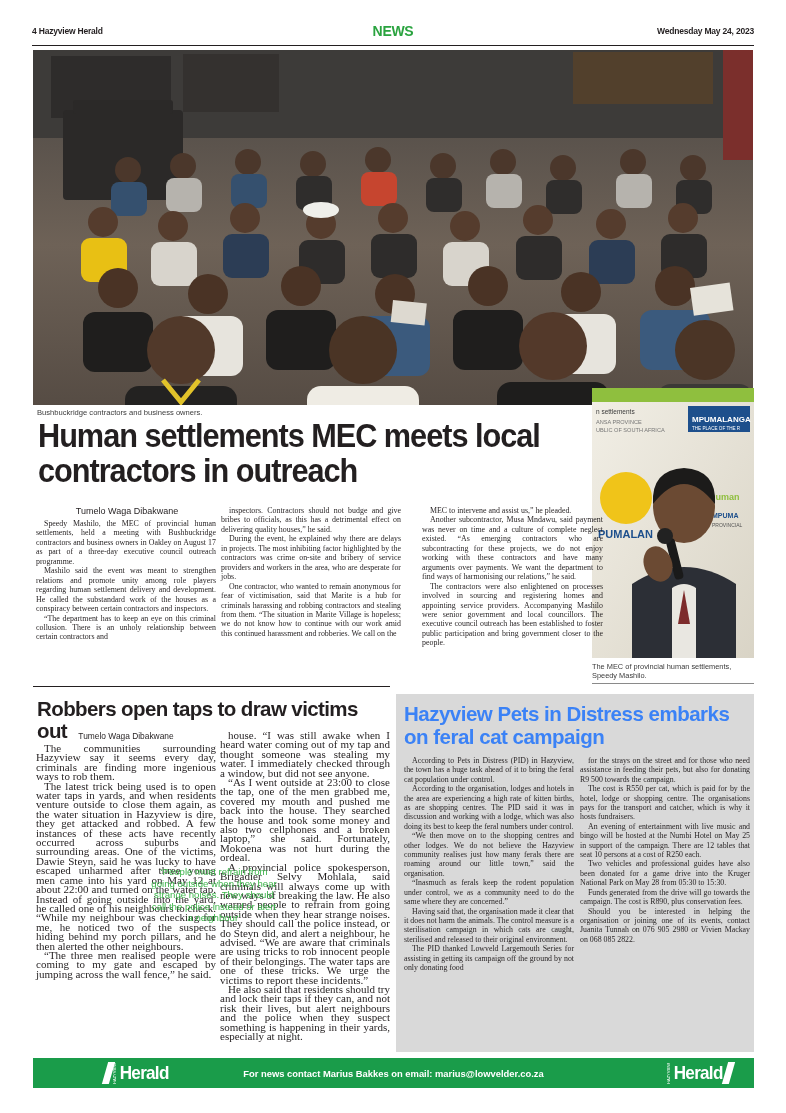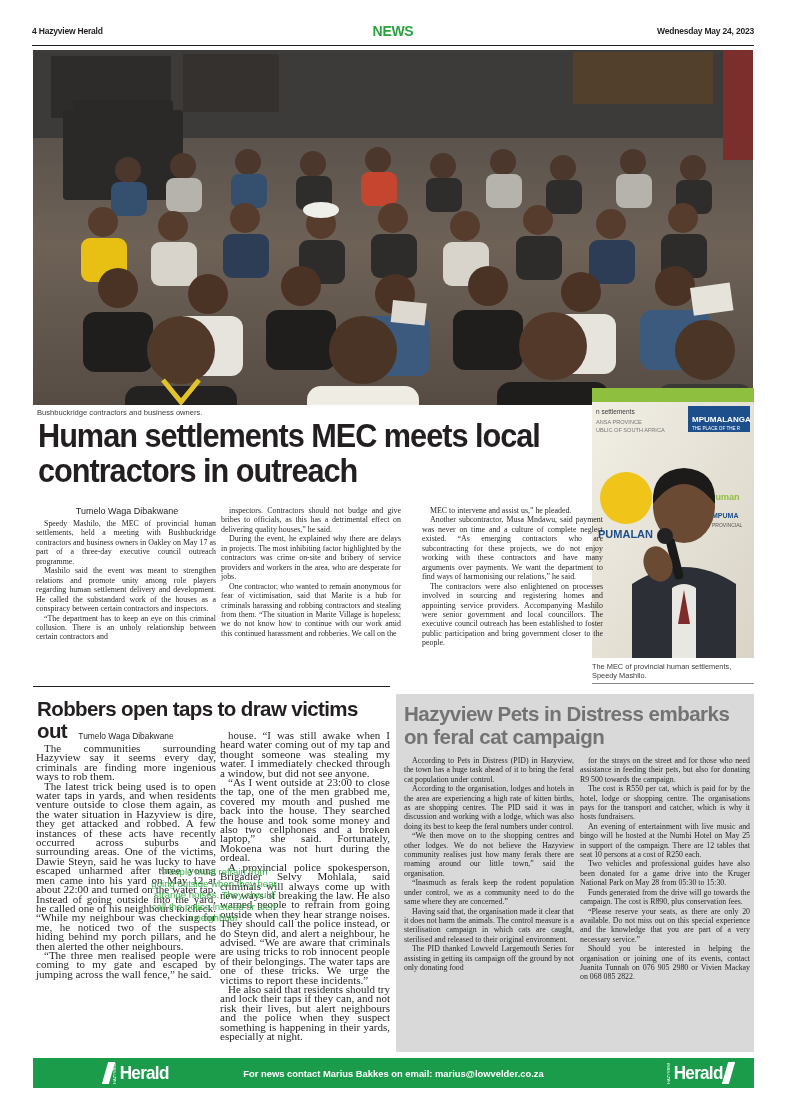--- a/index.html
+++ b/index.html
@@ -120,21 +120,21 @@
   }
 
   
   .panel3 {
     position: absolute; left: 396px; top: 694px; width: 358px; height: 358px;
     background: #d9d9d9;
   }
   .headline3 {
     position: absolute; left: 404px; top: 702px; width: 346px;
     font-family: "Liberation Sans", sans-serif;
-    font-size: 20.5px; line-height: 23px; color: #737373;
+    font-size: 20.5px; line-height: 23px; color: #3b82f6;
     letter-spacing: -0.5px;
   }
   .a3col {
     position: absolute; top: 756px;
     font-size: 7.85px; line-height: 9.4px; color: #231f20;
     text-align: justify;
   }
   .a3col p { text-indent: 8px; }
   .a3c1 { left: 404px; width: 170px; }
   .a3c2 { left: 580px; width: 170px; }
@@ -349,21 +349,21 @@
 
       <ellipse cx="66" cy="176" rx="14" ry="18" fill="#6b4a33" transform="rotate(-20 66 176)"></ellipse>
     </svg>
   </div>
   <div class="caption-mec">The MEC of provincial human settlements, Speedy Mashilo.</div>
   <div class="rule-under-mec"></div>
 
   <div class="byline1">Tumelo Waga Dibakwane</div>
 
   <div class="a1col a1c1">
-    <p>Speedy Mashilo, the MEC of provincial human settlements, held a meeting with Bushbuckridge contractors and business owners in Oakley on May 17 as part of a three-day executive council outreach programme.</p>
+    <p>Speedy Mashilo, the MEC of provincial human settlements, held a meeting with Bushbuckridge contractors and business owners in Oakley on August 17 as part of a three-day executive council outreach programme.</p>
     <p>Mashilo said the event was meant to strengthen relations and promote unity among role players regarding human settlement delivery and development. He called the substandard work of the houses as a conspiracy between certain contractors and inspectors.</p>
     <p>“The department has to keep an eye on this criminal collusion. There is an unholy relationship between certain contractors and</p>
   </div>
   <div class="a1col a1c2">
     <p>inspectors. Contractors should not budge and give bribes to officials, as this has a detrimental effect on delivering quality houses,” he said.</p>
     <p>During the event, he explained why there are delays in projects. The most inhibiting factor highlighted by the contractors was crime on-site and bribery of service providers and workers in the area, who are desperate for jobs.</p>
     <p>One contractor, who wanted to remain anonymous for fear of victimisation, said that Marite is a hub for criminals harassing and robbing contractors and stealing from them. “The situation in Marite Village is hopeless; we do not know how to continue with our work amid this continued harassment and robberies. We call on the</p>
   </div>
   <div class="a1col a1c3">
     <p>MEC to intervene and assist us,” he pleaded.</p>
@@ -399,21 +399,20 @@
     <p>“Inasmuch as ferals keep the rodent population under control, we as a community need to do the same where they are concerned.”</p>
     <p>Having said that, the organisation made it clear that it does not harm the animals. The control measure is a sterilisation campaign in which cats are caught, sterilised and released to their original environment.</p>
     <p>The PID thanked Lowveld Largemouth Series for assisting in getting its campaign off the ground by not only donating food</p>
   </div>
   <div class="a3col a3c2">
     <p>for the strays on the street and for those who need assistance in feeding their pets, but also for donating R9 500 towards the campaign.</p>
     <p>The cost is R550 per cat, which is paid for by the hotel, lodge or shopping centre. The organisations pays for the transport and catcher, which is why it hosts fundraisers.</p>
     <p>An evening of entertainment with live music and bingo will be hosted at the Numbi Hotel on May 25 in support of the campaign. There are 12 tables that seat 10 persons at a cost of R250 each.</p>
     <p>Two vehicles and professional guides have also been donated for a game drive into the Kruger National Park on May 28 from 05:30 to 15:30.</p>
     <p>Funds generated from the drive will go towards the campaign. The cost is R890, plus conservation fees.</p>
-    <p>“Please reserve your seats, as there are only 20 available. Do not miss out on this special experience and the knowledge that you are part of a very necessary service.”</p>
     <p>Should you be interested in helping the organisation or joining one of its events, contact Juanita Tunnah on 076 905 2980 or Vivien Mackay on 068 085 2822.</p>
   </div>
 
   <div class="footer-bar">
     <div class="footer-left">
       <span class="slash"></span>
       <span class="tinyvert">HAZYVIEW</span>
       <span class="footer-logo">Herald</span>
     </div>
     <div class="footer-contact">For news contact Marius Bakkes on email: marius@lowvelder.co.za</div>

